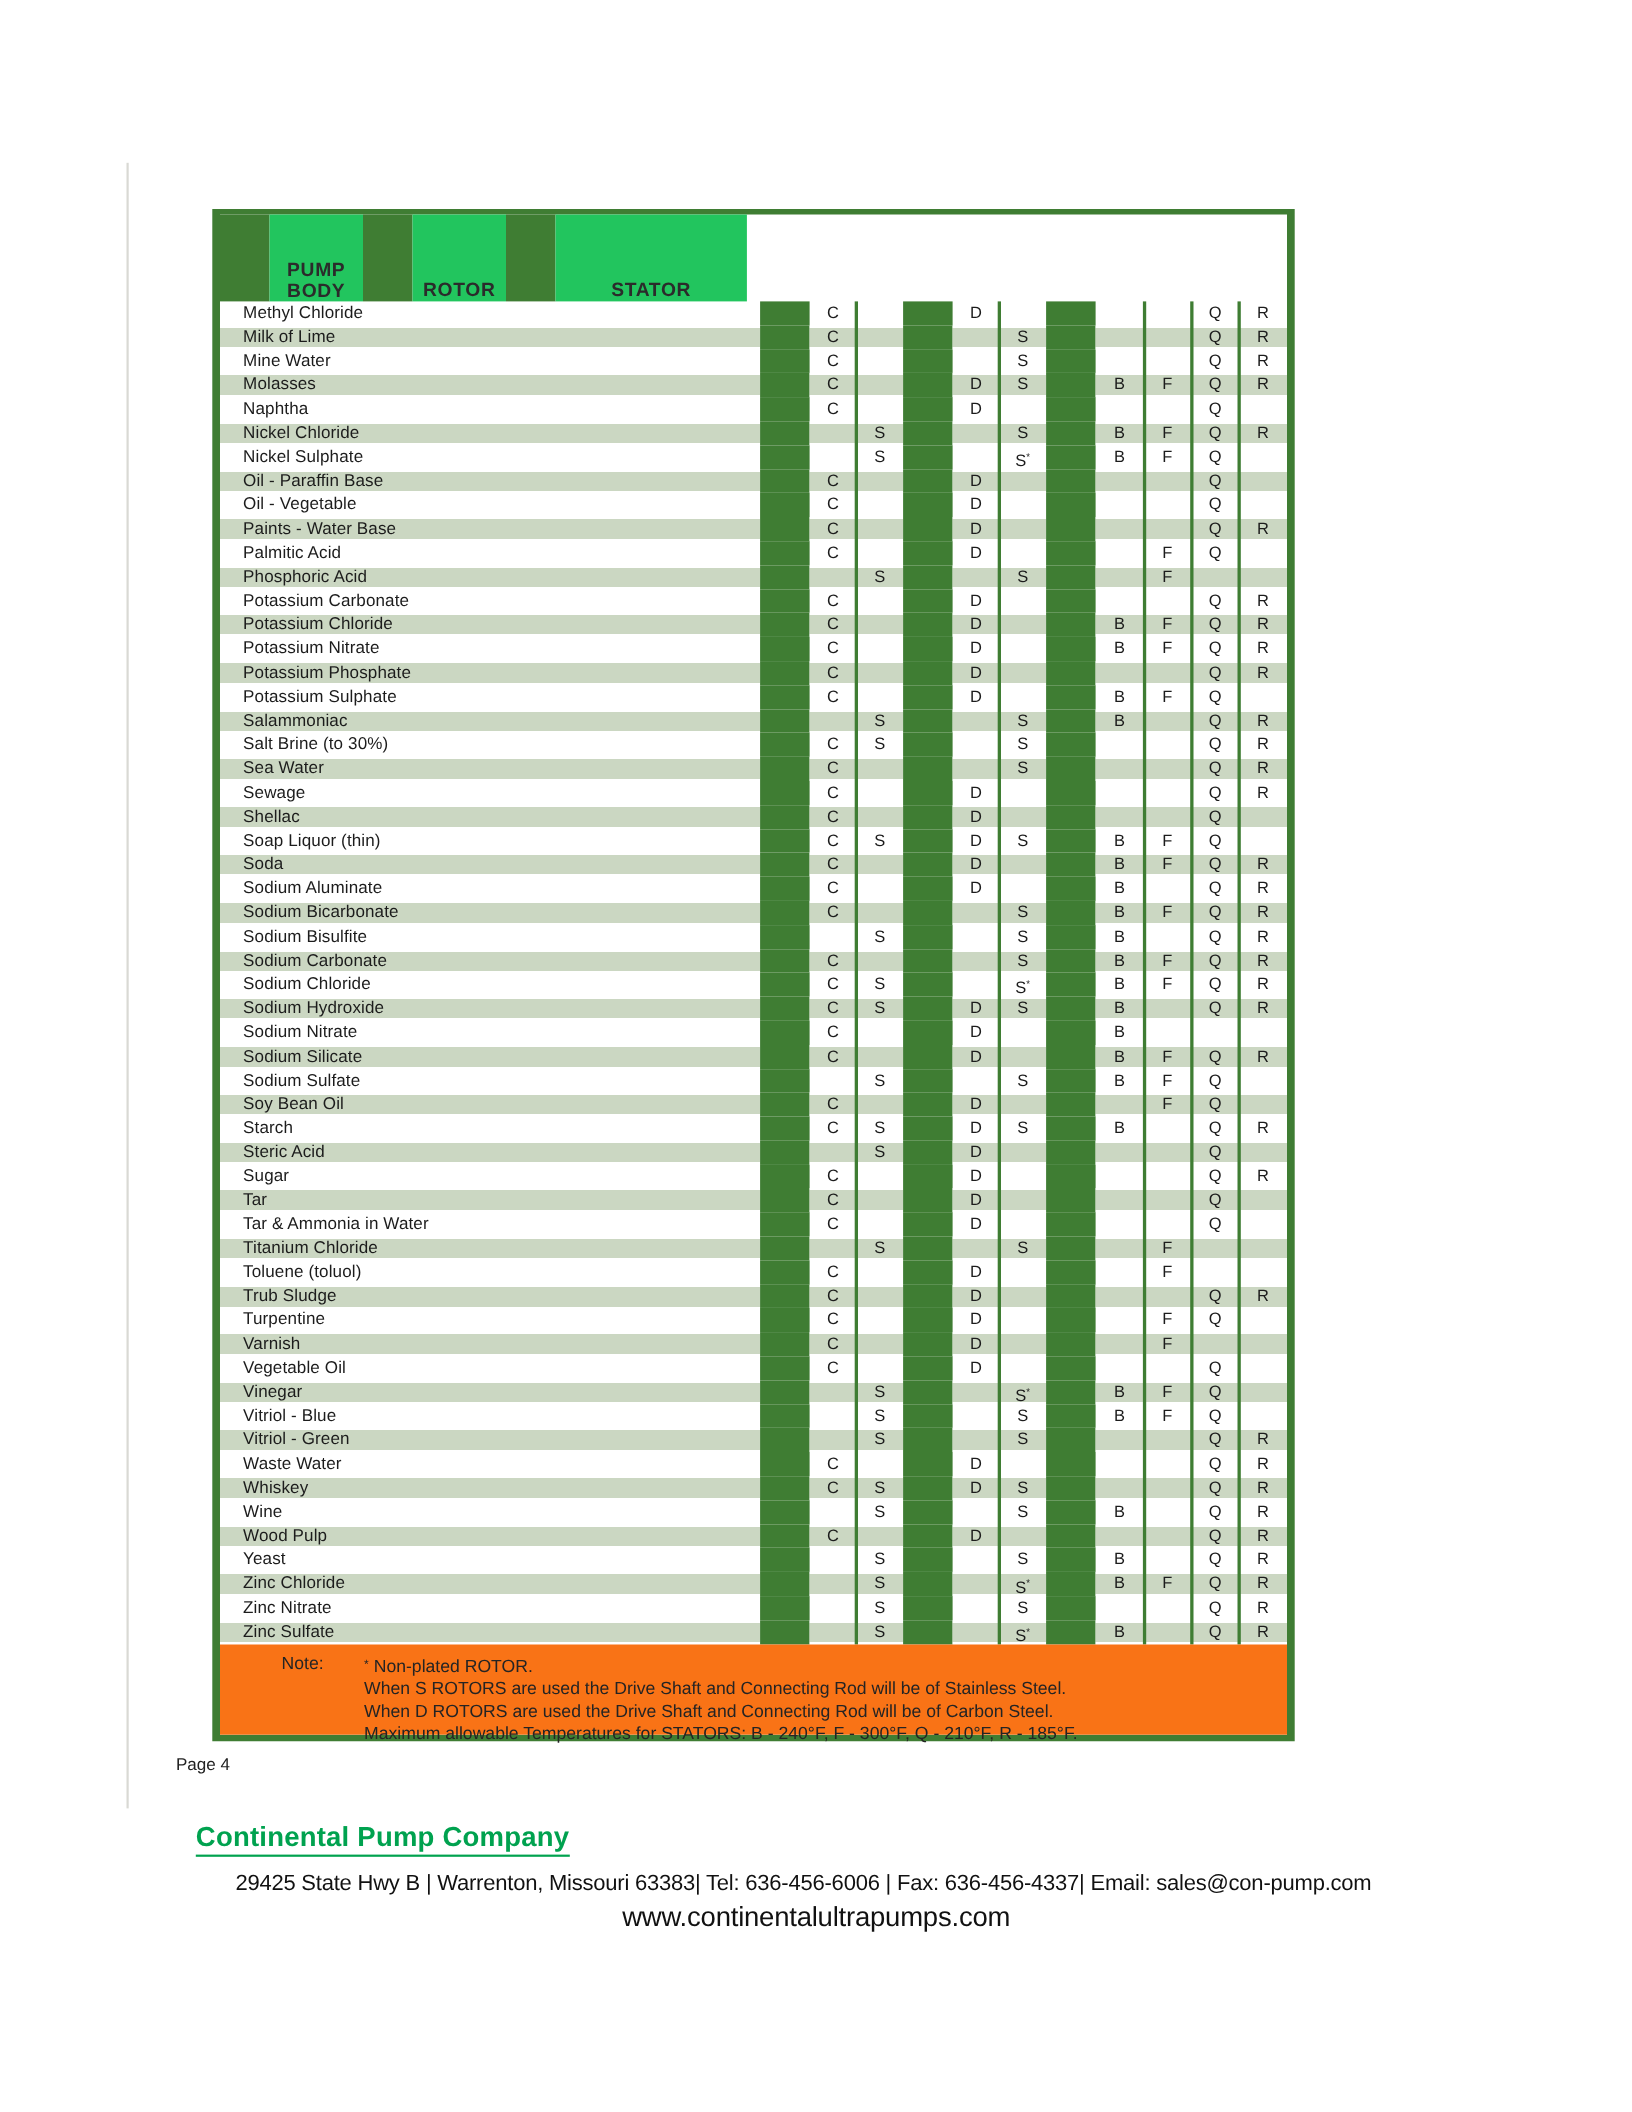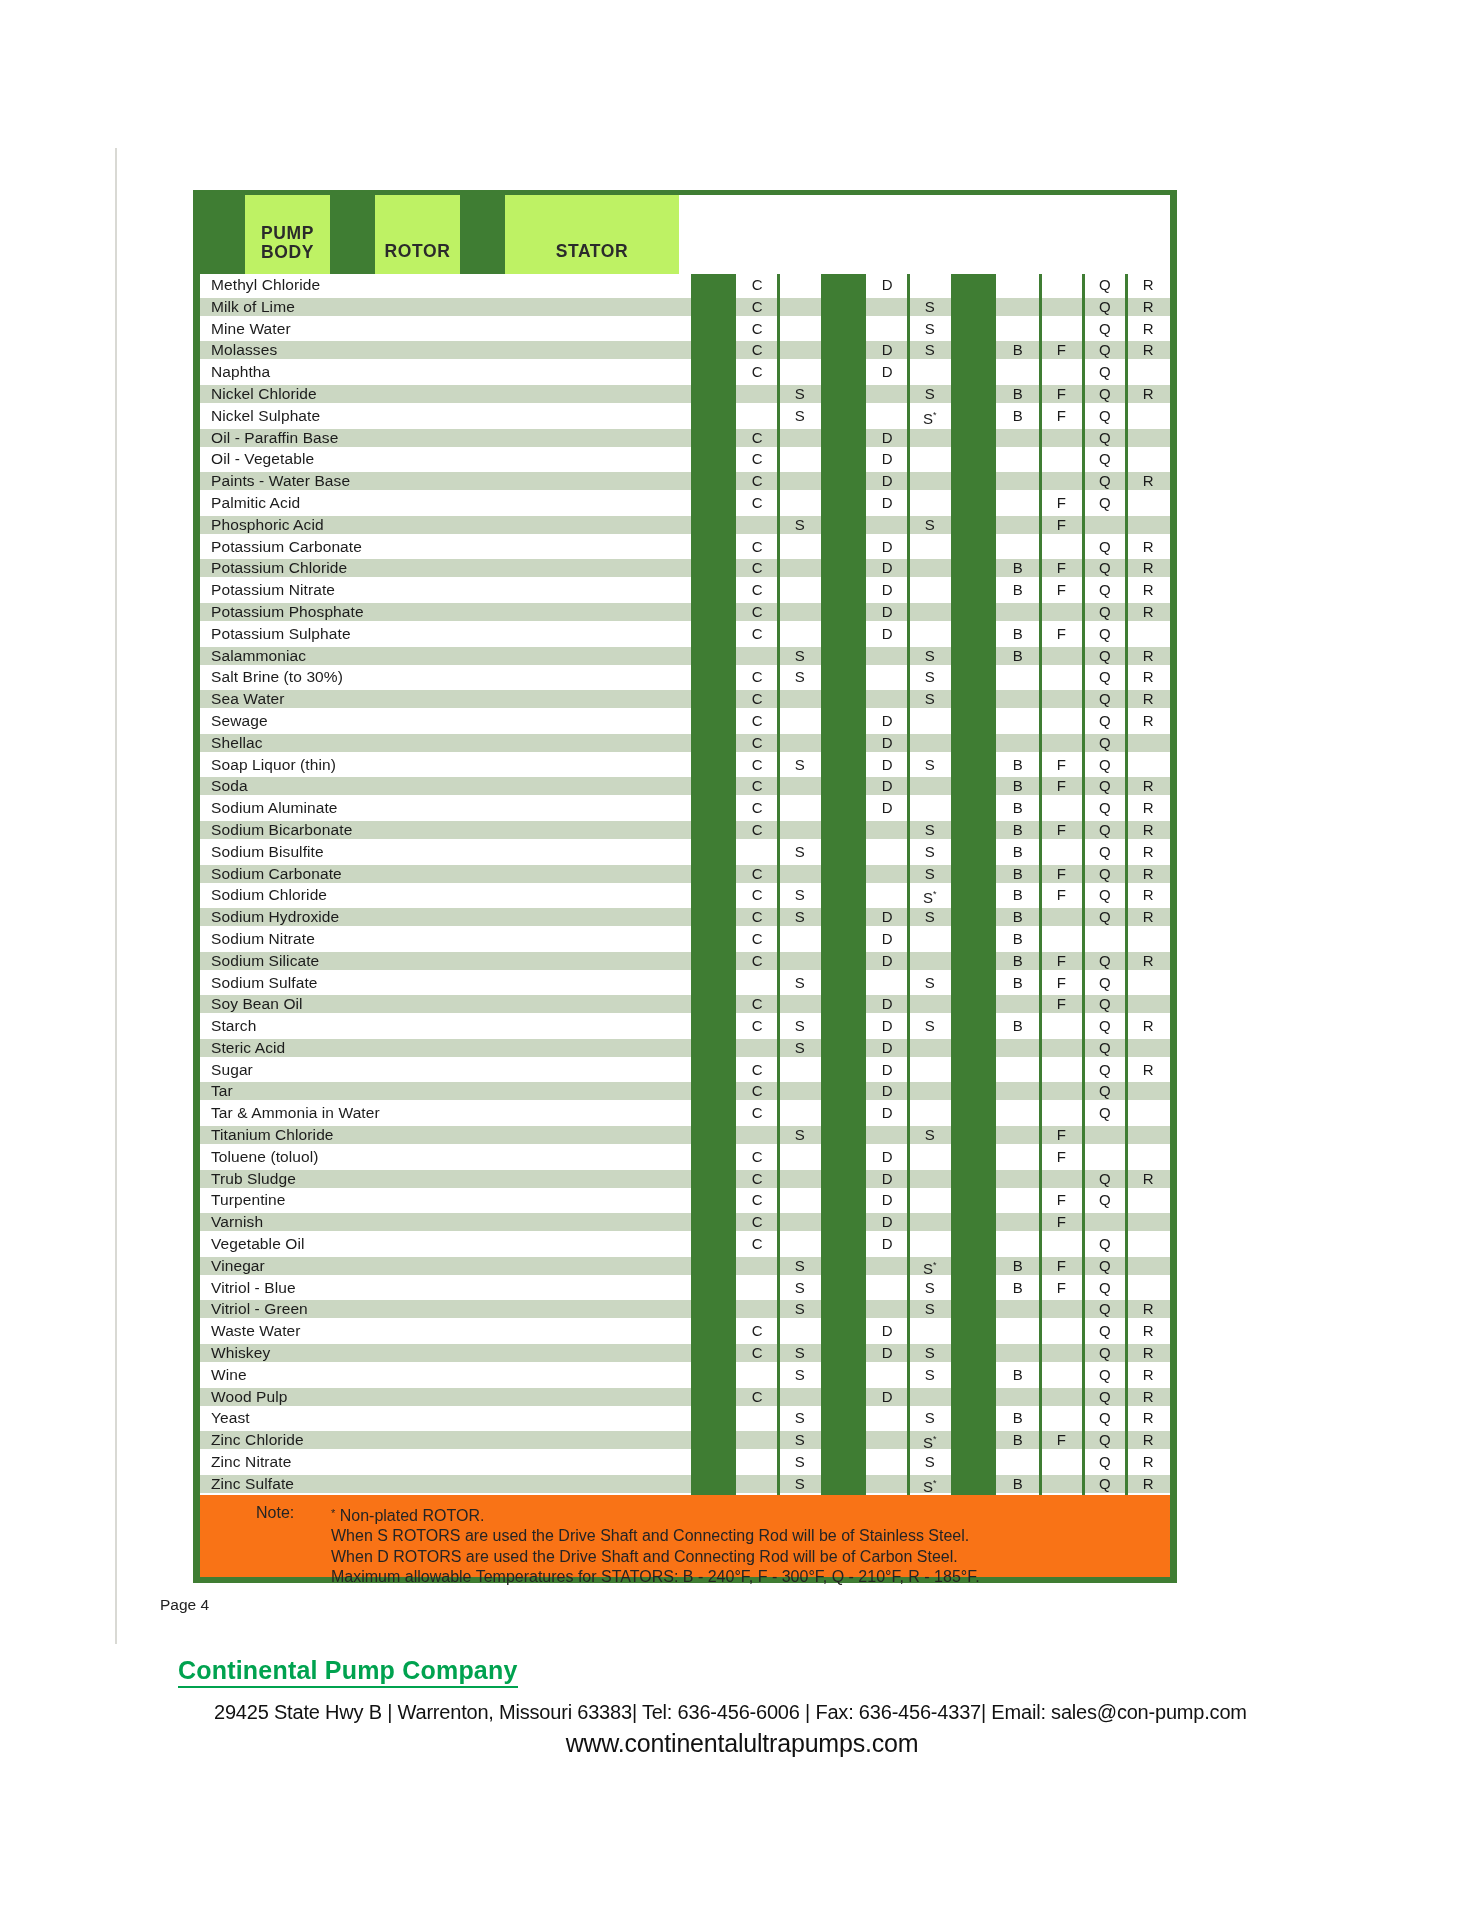--- a/index.html
+++ b/index.html
@@ -14,34 +14,34 @@
   }
   
   .pump-table{
     position:absolute;left:193px;top:190px;width:984px;height:1393px;
     box-sizing:border-box;
     border:solid #3f7d33;border-width:5px 7px 6px 7px;
     background:#ffffff;
   }
   .thead{display:flex;height:79px;}
   .thead .hcell{
-    background:#bef264;display:flex;align-items:flex-end;justify-content:center;
-    box-sizing:border-box;padding-bottom:12px;
+    background:#22c55e;display:flex;align-items:flex-end;justify-content:center;
+    box-sizing:border-box;padding-bottom:0;
     color:#2b2b2b;font-weight:bold;font-size:17.5px;letter-spacing:.6px;
   }
   .thead .h-liquid{width:491px;justify-content:flex-start;padding-left:120px;}
   .thead .h-pump{width:85px;text-align:center;}
   .thead .h-pump span{display:block;width:62px;line-height:19px;}
   .thead .h-rotor{width:85px;}
   .thead .h-stator{width:174px;}
   .sepcol{background:#3f7d33;width:45px;flex:none;}
   .tbody{position:relative;height:1220.8px;}
   .row{display:flex;height:21.8px;}
   .cell{flex:none;box-sizing:border-box;}
-  .c-liquid{width:491px;padding-left:11px;font-size:15.5px;color:#1c1c1c;
+  .c-liquid{width:491px;padding-left:21px;font-size:15.5px;color:#1c1c1c;
     line-height:21.8px;white-space:nowrap;letter-spacing:.1px;}
   .c-sub{width:42.5px;text-align:center;font-size:15px;color:#1c1c1c;line-height:21.8px;}
   .c-stator{width:43.5px;}
   .c-sub sup{font-size:9px;vertical-align:6px;letter-spacing:0;}
   .row.alt .cell:not(.sepcol){
     background:linear-gradient(to bottom,#ffffff 0 2px,#cbd7c2 2px 19.8px,#ffffff 19.8px 21.8px);
   }
   .row .sepcol{background:#3f7d33;}
   
   .vrule{position:absolute;top:0;width:3px;height:1220.8px;background:#3f7d33;}

